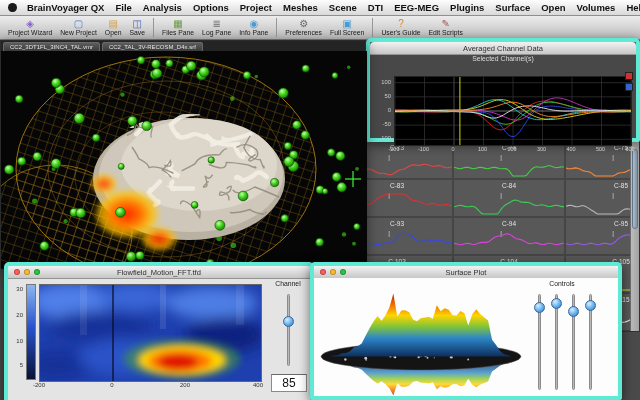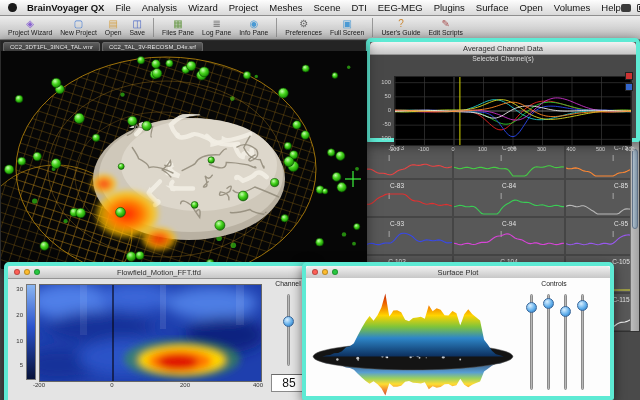--- a/index.html
+++ b/index.html
@@ -7,21 +7,21 @@
        font-family:"Liberation Sans",sans-serif;-webkit-font-smoothing:antialiased;}
   #screen{position:relative;width:640px;height:400px;overflow:hidden;}
 
   
   #menubar{position:absolute;left:0;top:0;width:640px;height:16px;
     background:linear-gradient(#fdfdfd,#d9d9d9);border-bottom:1px solid #8f8f8f;
     display:flex;align-items:center;padding:0 8px;box-sizing:border-box;font-size:9.5px;color:#111;}
   .apple{width:9px;height:9px;border-radius:50% 50% 46% 46%;background:#1a1a1a;margin-right:10px;flex:none;}
   .appname{font-weight:bold;margin-right:11px;white-space:nowrap;}
   #menus{display:flex;gap:11px;white-space:nowrap;}
-  .menu-item{cursor:default;}
+  .menu-item{cursor:default;font-weight:bold;}
   .mb-right{margin-left:auto;display:flex;align-items:center;gap:6px;font-size:8.5px;white-space:nowrap;}
   .st-icon{display:inline-block;width:10px;height:8px;background:#3a3a3a;border-radius:2px;}
   .battery{display:inline-block;width:12px;height:6px;border:1px solid #333;border-radius:1px;position:relative;}
   .battery::after{content:"";position:absolute;left:1px;top:1px;bottom:1px;width:8px;background:#333;}
 
   
   #toolbar{position:absolute;left:0;top:16px;width:640px;height:24px;
     background:linear-gradient(#ececec,#bdbdbd);border-bottom:1px solid #7d7d7d;
     display:flex;align-items:stretch;padding:0 4px;box-sizing:border-box;}
   .tb-btn{display:flex;flex-direction:column;align-items:center;justify-content:center;
@@ -86,38 +86,38 @@
   .vslider .track{position:absolute;left:4px;top:0;bottom:0;width:3px;background:#b9b9b9;
     border:1px solid #8b8b8b;border-radius:2px;box-sizing:border-box;}
   .vslider .knob{position:absolute;left:0;width:11px;height:11px;border-radius:50%;
     background:radial-gradient(circle at 35% 30%,#d9efff,#5aabea 60%,#2d6fb0);border:1px solid #39679a;box-sizing:border-box;}
   #flow-slider{left:275px;top:16px;height:72px;}
   #flow-value{position:absolute;left:263px;top:96px;width:36px;height:18px;background:#fff;
     border:1px solid #8a8a8a;border-top-color:#6a6a6a;box-sizing:border-box;
     display:flex;align-items:center;justify-content:center;font-size:12px;color:#111;}
 
   
-  #surface-window{left:302px;top:262px;width:312px;height:138px;background:#fff;}
+  #surface-window{left:310px;top:262px;width:312px;height:138px;background:#fff;}
   .surf-content{position:absolute;left:0;top:12px;right:0;bottom:0;background:#fdfdfd;}
   #surface-svg{position:absolute;left:2px;top:2px;width:210px;height:122px;display:block;}
   .surf-controls-label{position:absolute;left:214px;top:2px;width:68px;text-align:center;font-size:6.8px;color:#222;}
   #surf-sliders .vslider{top:16px;height:96px;}
 </style>
 </head>
 <body>
 
 <div id="screen">
 
   <header id="menubar">
     <span class="apple"></span>
     <span class="appname">BrainVoyager QX</span>
     <nav id="menus">
         <span class="menu-item">File</span>
         <span class="menu-item">Analysis</span>
-        <span class="menu-item">Wizard</span>
+        <span class="menu-item">Options</span>
         <span class="menu-item">Project</span>
         <span class="menu-item">Meshes</span>
         <span class="menu-item">Scene</span>
         <span class="menu-item">DTI</span>
         <span class="menu-item">EEG-MEG</span>
         <span class="menu-item">Plugins</span>
         <span class="menu-item">Surface</span>
         <span class="menu-item">Open</span>
         <span class="menu-item">Volumes</span>
         <span class="menu-item">Help</span>

